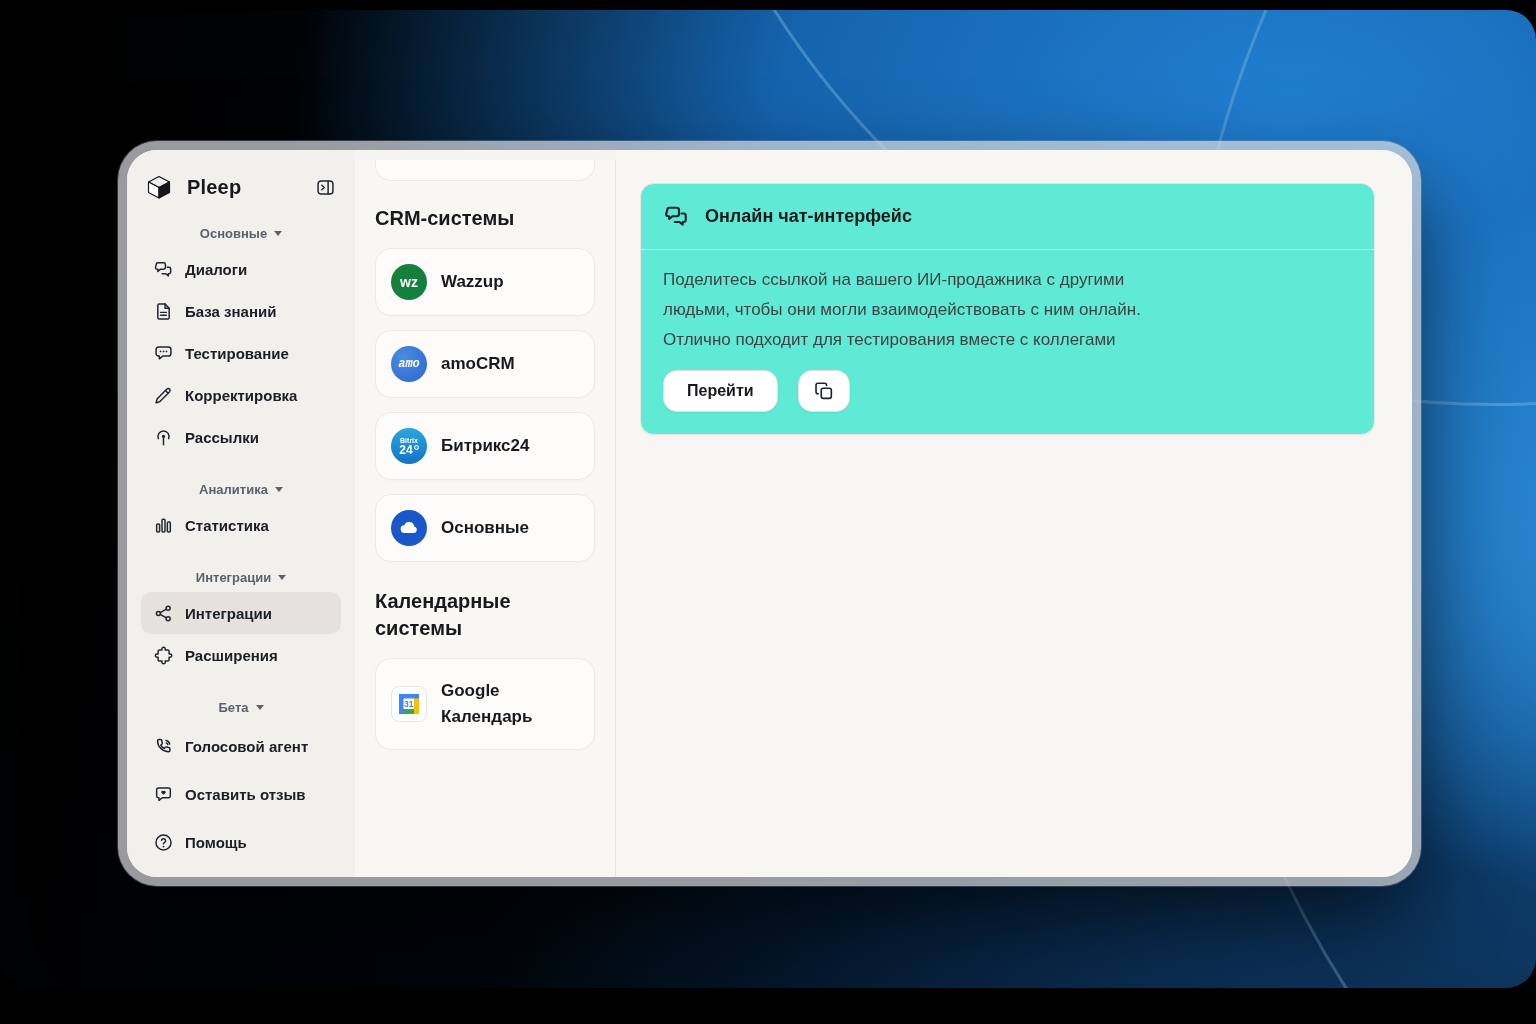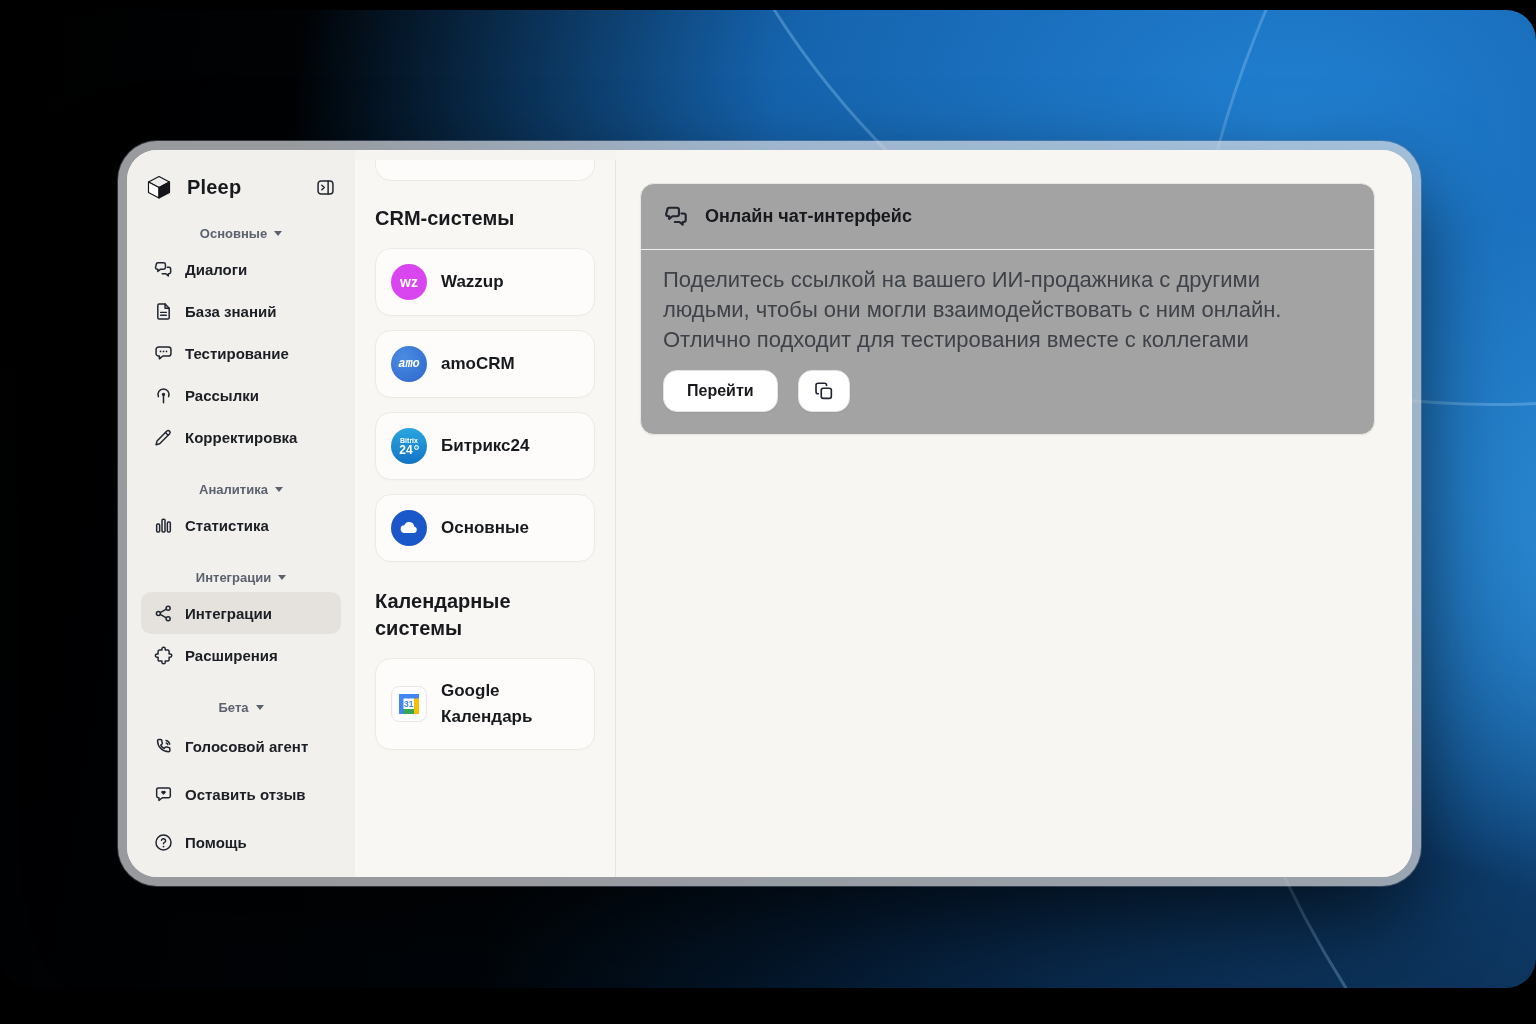--- a/index.html
+++ b/index.html
@@ -58,39 +58,39 @@
     border-radius:0 0 16px 16px; }
   .group-title{ font-size:20px; font-weight:700; color:#17191d; line-height:27px; margin:24px 0 16px; }
   .group-title.second{ margin-top:26px; }
   .app-card{ background:#fdfcfb; border:1px solid #edeae6; border-radius:16px; min-height:68px;
     display:flex; align-items:center; gap:14px; padding:14px 15px; margin-bottom:14px;
     font-size:17px; font-weight:600; color:#17191d; cursor:pointer;
     box-shadow:0 1px 2px rgba(20,20,20,.02); line-height:26px; }
   .app-card.big{ padding:19px 15px; }
   .badge{ width:36px; height:36px; border-radius:50%; flex:none; display:flex; flex-direction:column;
     align-items:center; justify-content:center; color:#fff; font-weight:700; }
-  .badge-wz{ background:#d946ef; font-size:14px; }
+  .badge-wz{ background:#15803d; font-size:14px; }
   .badge-amo{ background:radial-gradient(circle at 35% 32%, #4b8ce2, #2b66cd); font-size:12px;
     font-family:Liberation Mono, monospace; font-style:italic; }
   .badge-bx{ background:linear-gradient(180deg,#2aa7e0,#1273c6); }
   .bx-top{ font-size:7px; line-height:7px; font-weight:700; }
   .bx-num{ font-size:12px; line-height:12px; font-weight:700; display:flex; align-items:flex-start; }
   .bx-clock{ width:5px; height:5px; border:1px solid #fff; border-radius:50%; margin-left:1px; margin-top:1px; background:#fff3; }
   .badge-ms{ background:#1a57c9; }
   .badge-sq{ width:36px; height:36px; flex:none; }
 
   
   .main{ flex:1; background:#f8f6f3; padding:33px 24px; }
-  .chat-card{ background:#a3a3a3; border:1px solid #e9e6e2; border-radius:14px; max-width:735px;
+  .chat-card{ background:#5eead4; border:1px solid #e9e6e2; border-radius:14px; max-width:735px;
     box-shadow:0 1px 2px rgba(20,20,20,.03); }
   .chat-card-header{ display:flex; align-items:center; gap:15px; padding:19px 22px;
     border-bottom:1px solid #efede9; }
   .chat-card-title{ font-size:18px; font-weight:700; color:#17191d; }
   .chat-card-body{ padding:15px 22px 22px; }
-  .desc{ font-size:22px; line-height:30px; color:#3e4248; }
+  .desc{ font-size:17px; line-height:30px; color:#3e4248; }
   .actions{ display:flex; gap:20px; margin-top:15px; }
   .btn{ background:#fff; border:1px solid #e6e3df; border-radius:14px; height:42px; cursor:pointer;
     display:flex; align-items:center; justify-content:center;
     box-shadow:0 1px 2px rgba(20,20,20,.05); }
   .btn-go{ padding:0 23px; font-size:16px; font-weight:600; color:#17191d; font-family:"Liberation Sans",sans-serif; }
   .btn-copy{ width:52px; }
 </style>
 </head>
 <body>
 
@@ -149,35 +149,35 @@
           <circle cx="8.6" cy="9.7" r="1" fill="#20252f" stroke="none"></circle>
           <circle cx="12" cy="9.7" r="1" fill="#20252f" stroke="none"></circle>
           <circle cx="15.4" cy="9.7" r="1" fill="#20252f" stroke="none"></circle>
         </svg>
       </span>
       <span>Тестирование</span>
     </div>
     <div class="sb-item">
       <span class="icon">
         <svg class="ln" width="21" height="21" viewBox="0 0 24 24">
+          <path d="M15.9 4.6a2.2 2.2 0 0 1 3.1 3.1L7.6 19.1 3.5 20.2l1.1-4.1z"></path>
+          <path d="M14.2 6.3l3.1 3.1"></path>
+        </svg>
+      </span>
+      <span>Корректировка</span>
+    </div>
+    <div class="sb-item">
+      <span class="icon">
+        <svg class="ln" width="21" height="21" viewBox="0 0 24 24">
           <path d="M6.2 13.3a6.3 6.3 0 1 1 11.6 0"></path>
           <circle cx="12" cy="10.8" r="1.9" fill="#20252f" stroke="none"></circle>
           <path d="M12 12.7v7.6"></path>
         </svg>
       </span>
       <span>Рассылки</span>
-    </div>
-    <div class="sb-item">
-      <span class="icon">
-        <svg class="ln" width="21" height="21" viewBox="0 0 24 24">
-          <path d="M15.9 4.6a2.2 2.2 0 0 1 3.1 3.1L7.6 19.1 3.5 20.2l1.1-4.1z"></path>
-          <path d="M14.2 6.3l3.1 3.1"></path>
-        </svg>
-      </span>
-      <span>Корректировка</span>
     </div>
 
     <div class="sb-section-label">
       <span>Аналитика</span>
       <span class="chev"></span>
     </div>
     <div class="sb-item">
       <span class="icon">
         <svg class="ln" width="21" height="21" viewBox="0 0 24 24">
           <rect x="4.2" y="10.2" width="3.4" height="9.3" rx="1.2"></rect>

